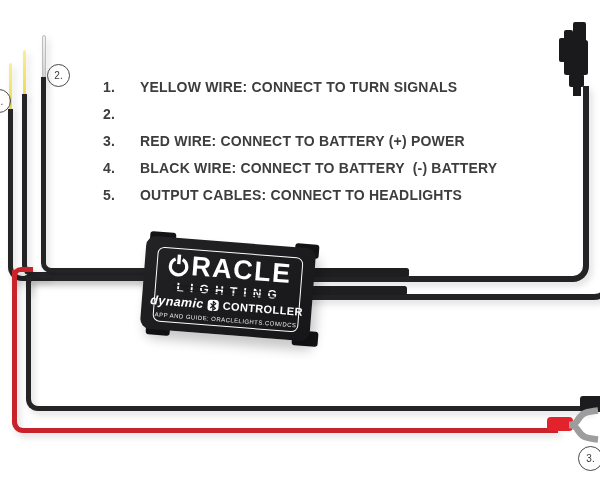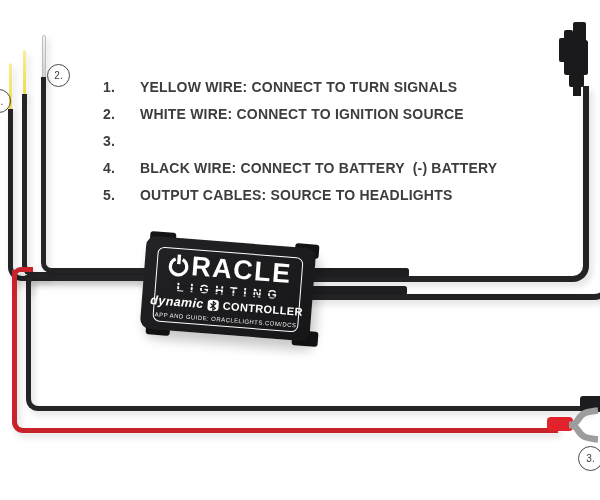--- a/index.html
+++ b/index.html
@@ -87,30 +87,30 @@
 <body>
 
 <div class="stage">
 
   <ol class="instructions">
     <li class="row">
       <span class="num">1.</span>
       <span class="txt">YELLOW WIRE: CONNECT TO TURN SIGNALS</span></li>
     <li class="row">
       <span class="num">2.</span>
-      <span class="txt">WHITE WIRE: CONNECT TO IGNITION SOURCE</span></li>
+      </li>
     <li class="row">
       <span class="num">3.</span>
-      </li>
+      <span class="txt">RED WIRE: CONNECT TO BATTERY (+) POWER</span></li>
     <li class="row">
       <span class="num">4.</span>
       <span class="txt">BLACK WIRE: CONNECT TO BATTERY  (-) BATTERY</span></li>
     <li class="row">
       <span class="num">5.</span>
-      <span class="txt">OUTPUT CABLES: SOURCE TO HEADLIGHTS</span></li>
+      <span class="txt">OUTPUT CABLES: CONNECT TO HEADLIGHTS</span></li>
   </ol>
 
   <div class="callout c1">
       <span>1.</span>
     </div>
   <div class="callout c2">
       <span>2.</span>
     </div>
   <div class="callout c3">
       <span>3.</span>

